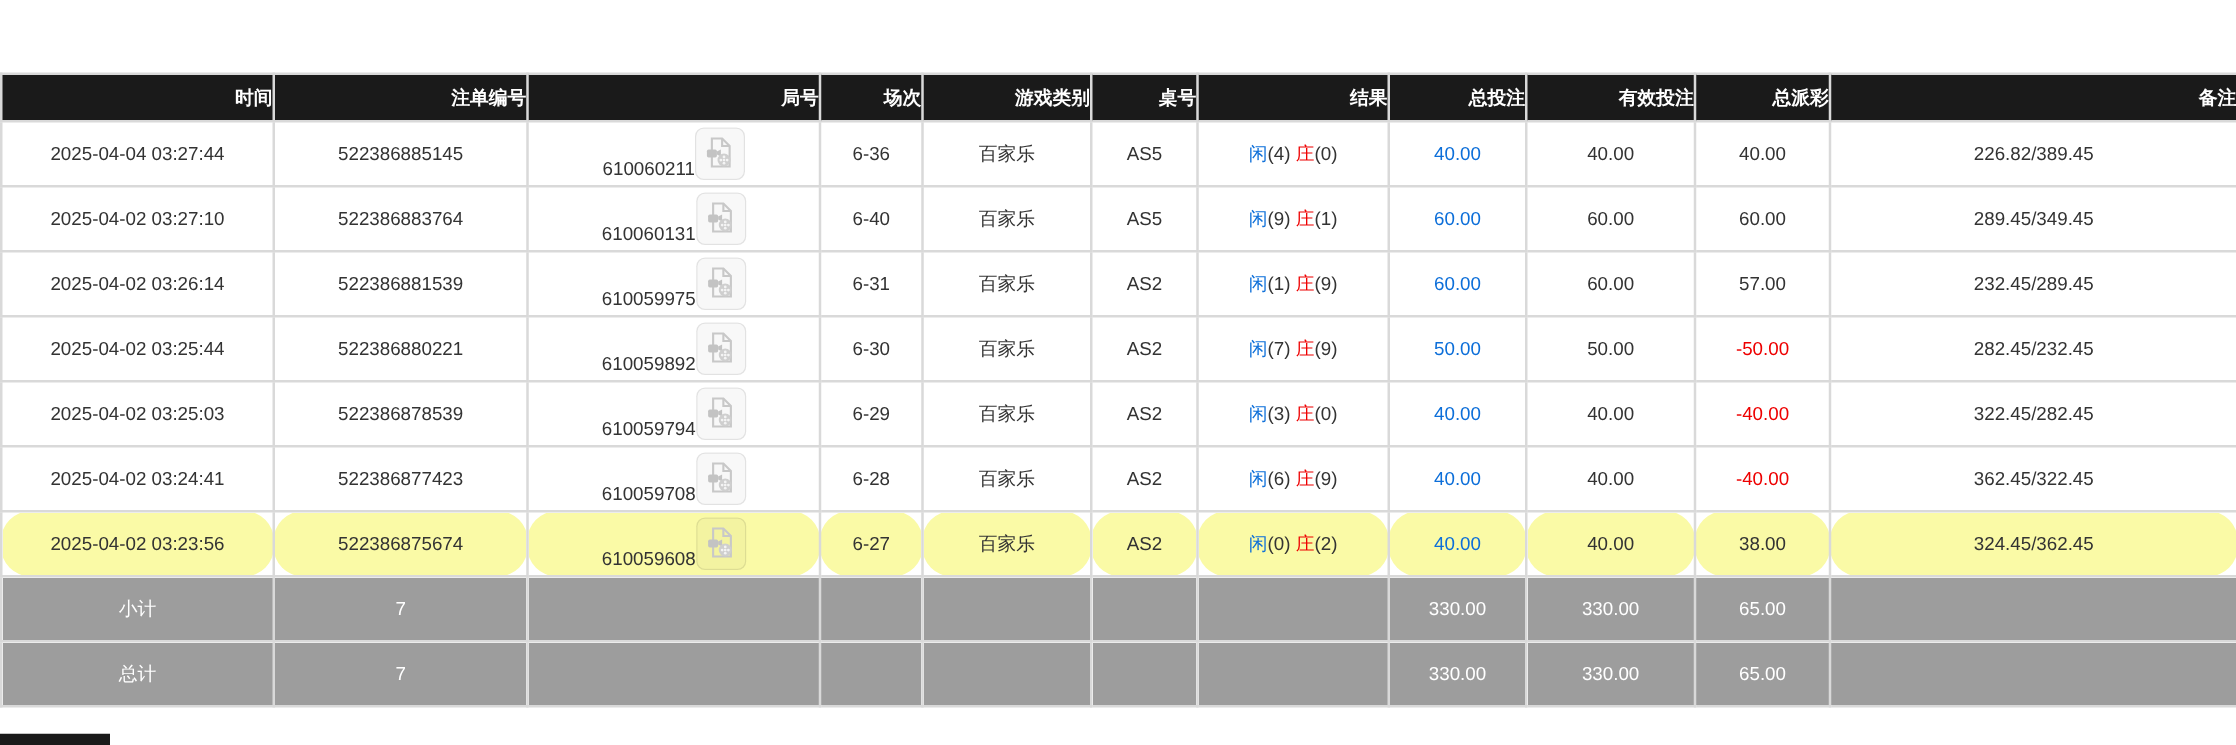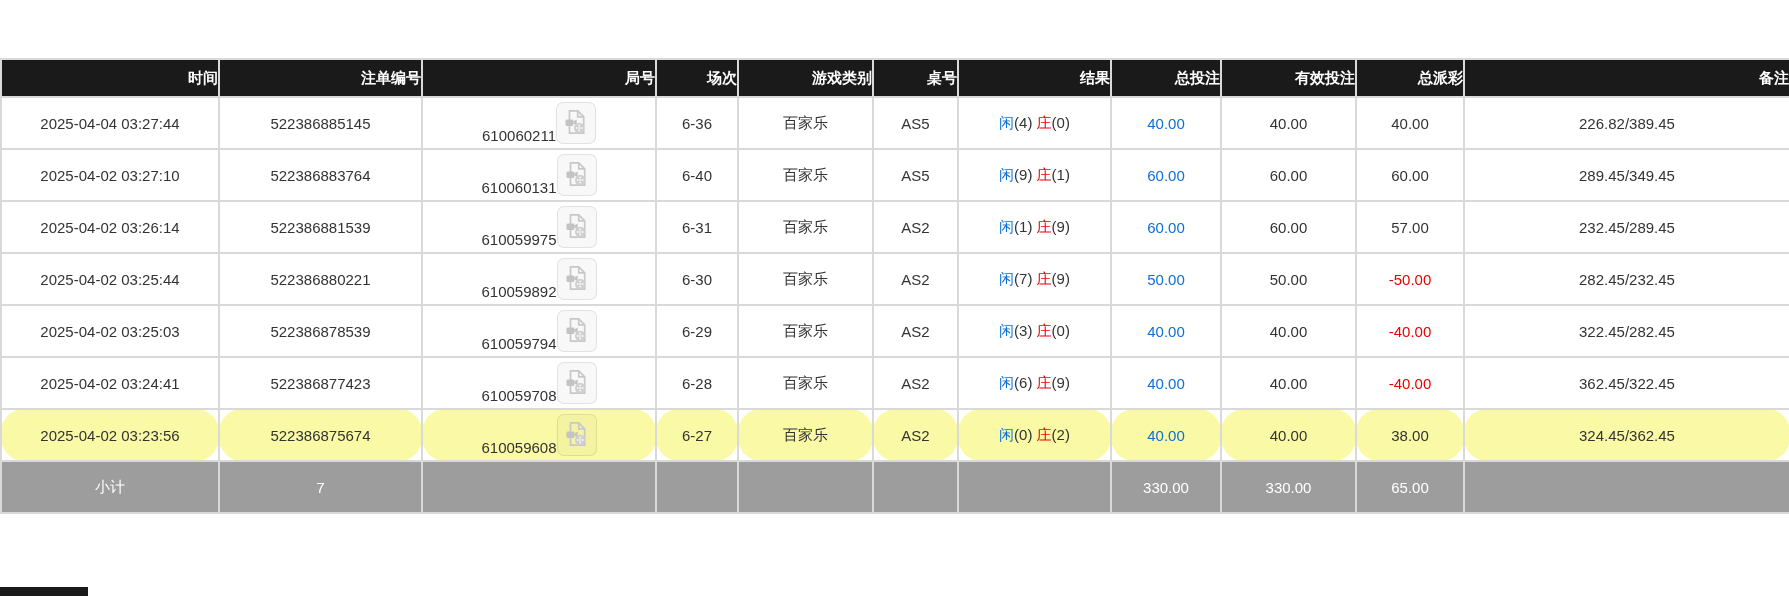--- a/index.html
+++ b/index.html
@@ -345,16 +345,29 @@
           <td></td>
           <td></td>
           <td></td>
           <td></td>
           <td></td>
           <td>330.00</td>
           <td>330.00</td>
           <td>65.00</td>
           <td></td>
         </tr>
+        <tr class="summary">
+          <td>总计</td>
+          <td>7</td>
+          <td></td>
+          <td></td>
+          <td></td>
+          <td></td>
+          <td></td>
+          <td>330.00</td>
+          <td>330.00</td>
+          <td>65.00</td>
+          <td></td>
+        </tr>
       </tbody>
   </table>
   <div class="footer-strip"></div>
 </div>
 
 </body></html>

